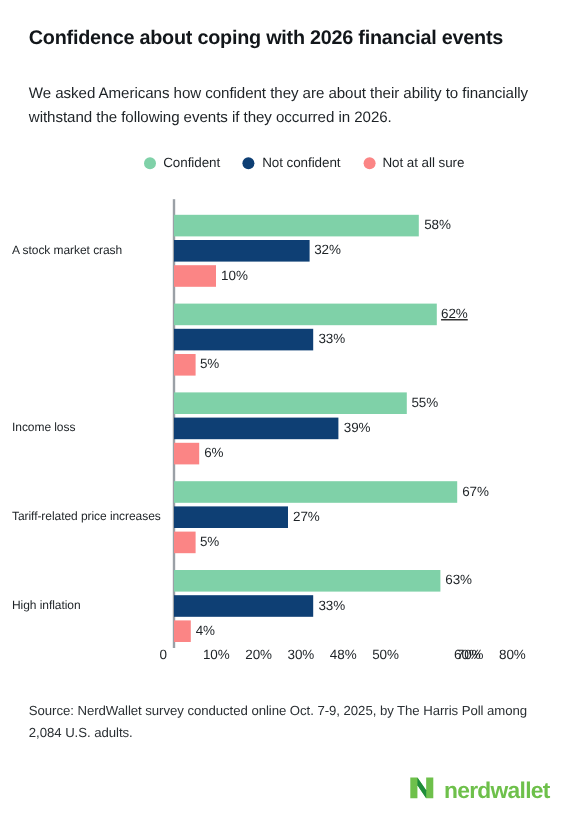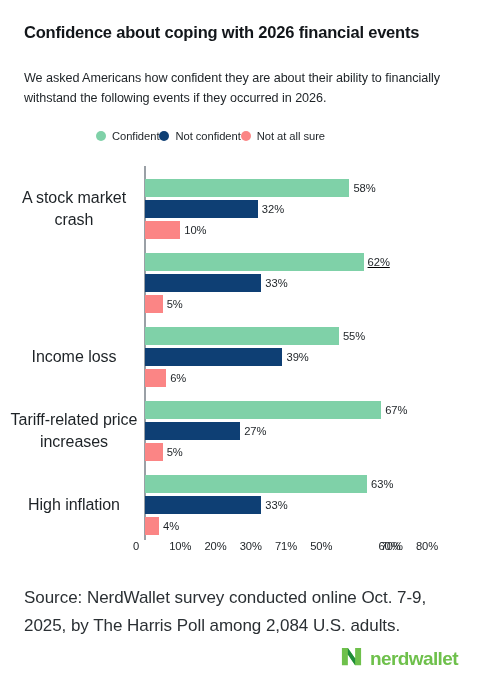--- a/index.html
+++ b/index.html
@@ -38,24 +38,25 @@
     font-size: 12.6px;
     font-weight: normal;
     color: #1d2226;
     line-height: 1.62;
     letter-spacing: -0.05px;
   }
 
   
   .legend {
     position: absolute;
-    left: 96px;
+    left: 120px;
     top: 130px;
     display: flex;
     align-items: center;
+    gap: 19px;
   }
   .legend-item {
     display: flex;
     align-items: center;
     gap: 6px;
   }
   .legend-dot {
     width: 10px;
     height: 10px;
     border-radius: 50%;
@@ -92,22 +93,22 @@
     left: 0;
     width: 480px;
     height: 74px;
   }
   .cat-label {
     position: absolute;
     right: 342px;   
     width: 128px;
     top: 50%;
     transform: translateY(-50%);
-    text-align: center;
-    font-size: 16px;
+    text-align: left;
+    font-size: 10px;
     color: #1d2226;
     line-height: 1.35;
     letter-spacing: -0.05px;
   }
 
   .bar-row {
     position: absolute;
     left: 145px;
     height: 18px;
     display: flex;
@@ -142,21 +143,21 @@
     white-space: nowrap;
     letter-spacing: -0.05px;
   }
 
   
   .source {
     position: absolute;
     left: 24px;
     top: 584px;
     width: 430px;
-    font-size: 17px;
+    font-size: 11px;
     color: #2b3034;
     line-height: 1.65;
     letter-spacing: -0.05px;
   }
 
   .logo {
     position: absolute;
     right: 22px;
     top: 645px;
     display: flex;
@@ -271,21 +272,21 @@
           <span class="bar-value">4%</span>
         </div>
       </div>
     </div>
 
   <div class="xaxis" id="xaxis">
       <span class="xtick" style="left: 136px;">0</span>
       <span class="xtick" style="left: 180.25px;">10%</span>
       <span class="xtick" style="left: 215.5px;">20%</span>
       <span class="xtick" style="left: 250.75px;">30%</span>
-      <span class="xtick" style="left: 286px;">71%</span>
+      <span class="xtick" style="left: 286px;">48%</span>
       <span class="xtick" style="left: 321.25px;">50%</span>
       <span class="xtick" style="left: 356.5px; margin-left: 33px;">60%</span>
       <span class="xtick" style="left: 391.75px;">70%</span>
       <span class="xtick" style="left: 427px;">80%</span>
     </div>
 
   <div class="source">Source: NerdWallet survey conducted online Oct. 7-9, 2025, by The Harris Poll among 2,084 U.S. adults.</div>
 
   <div class="logo">
     <span class="logo-mark">

